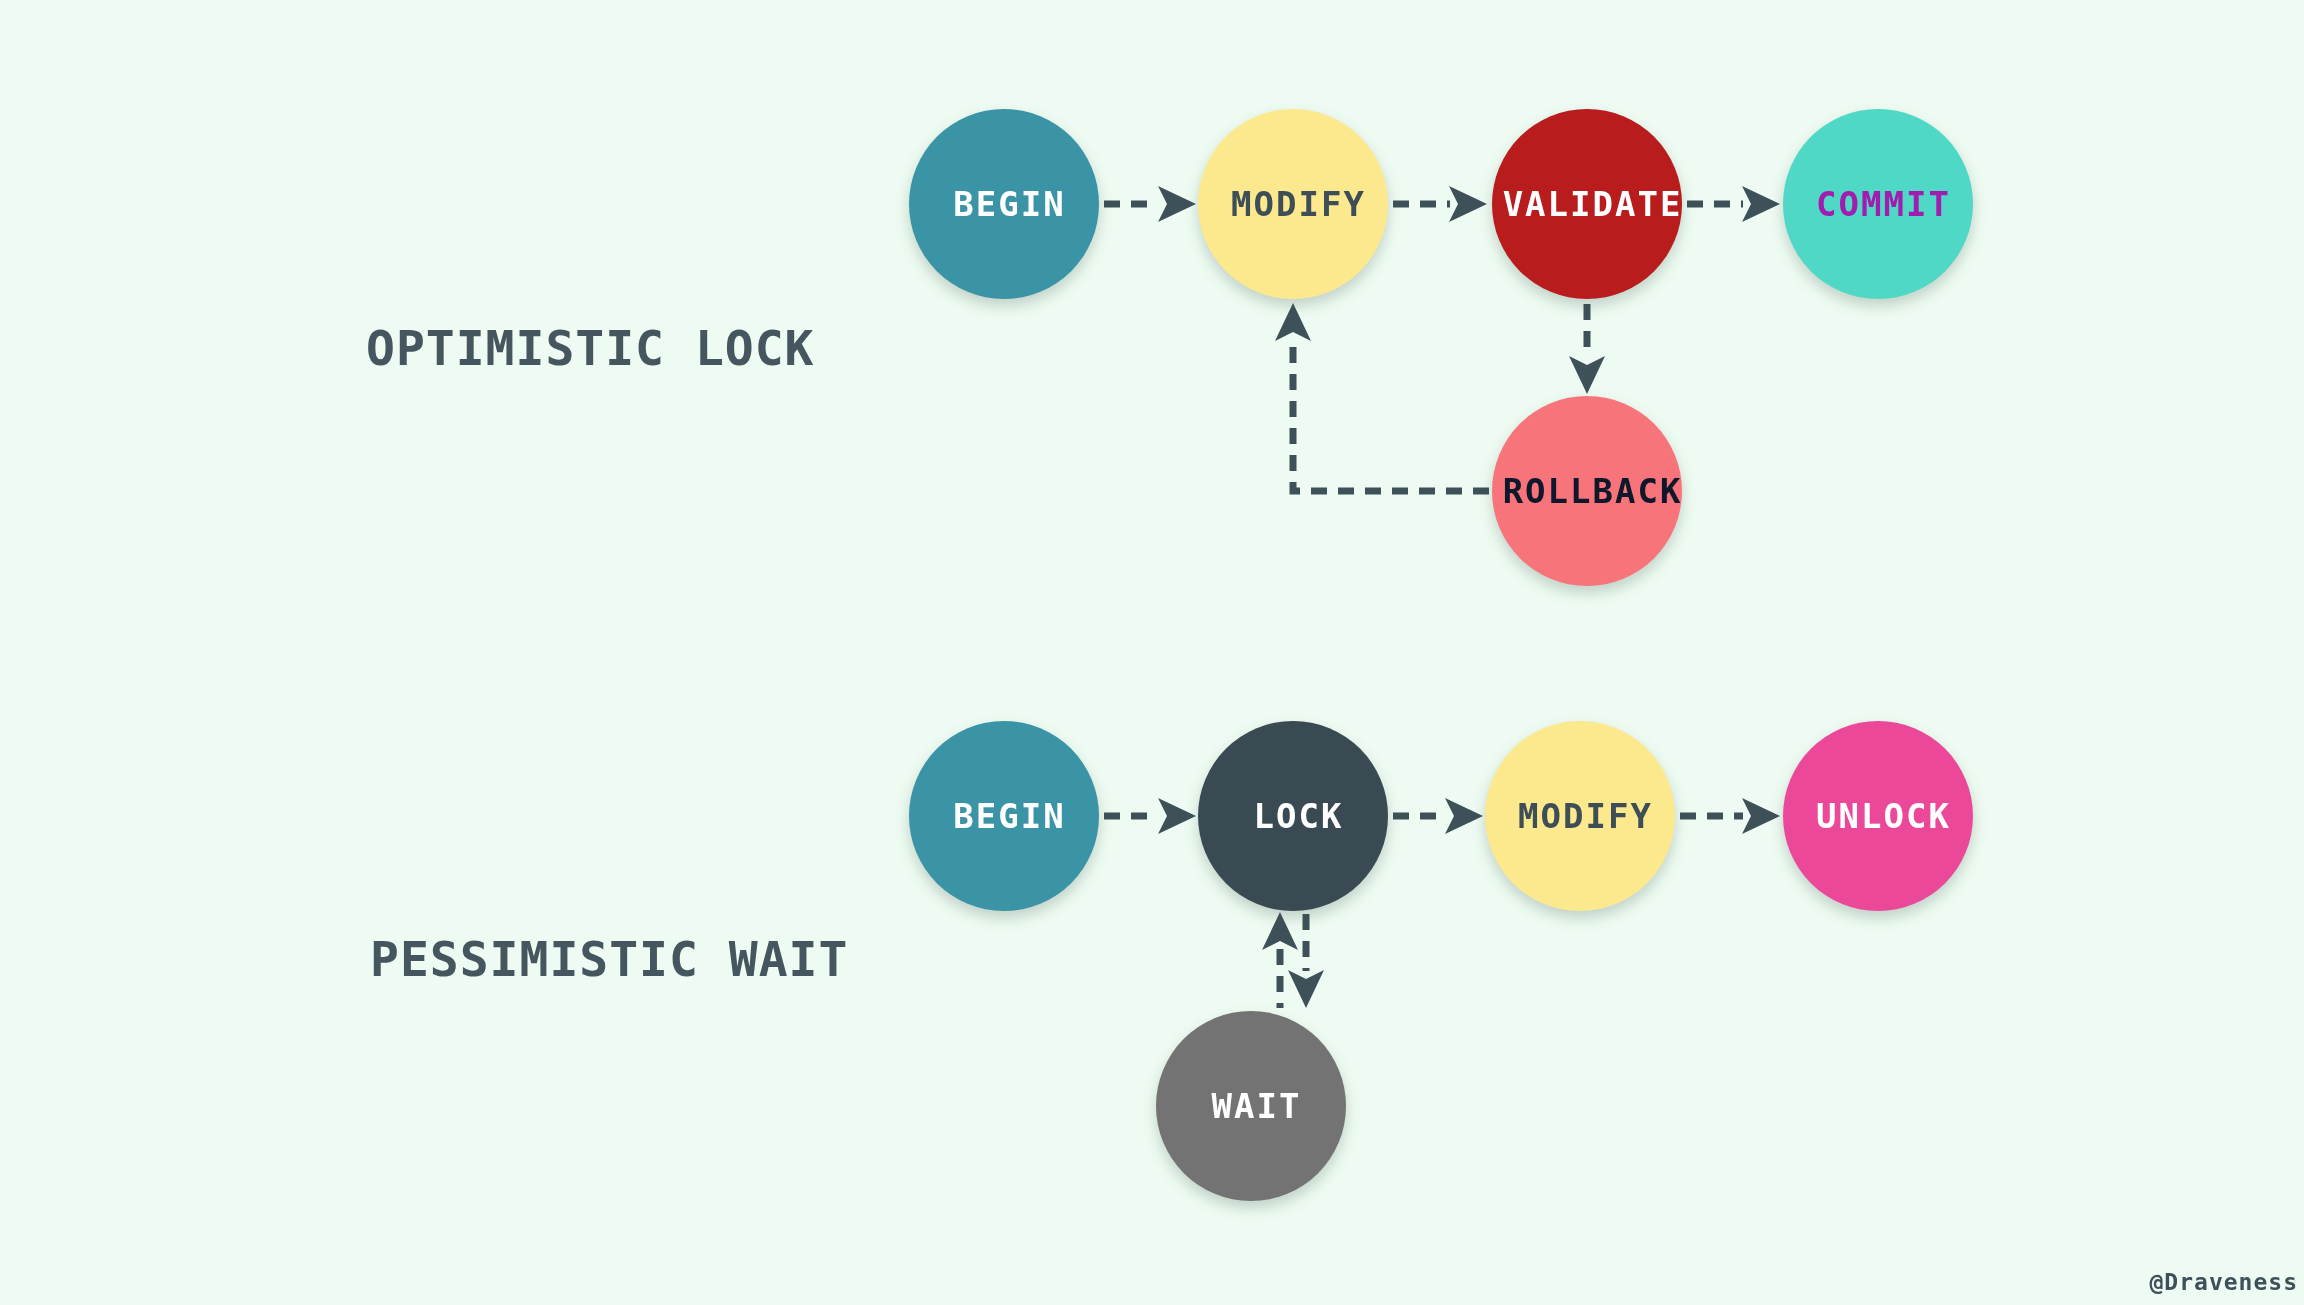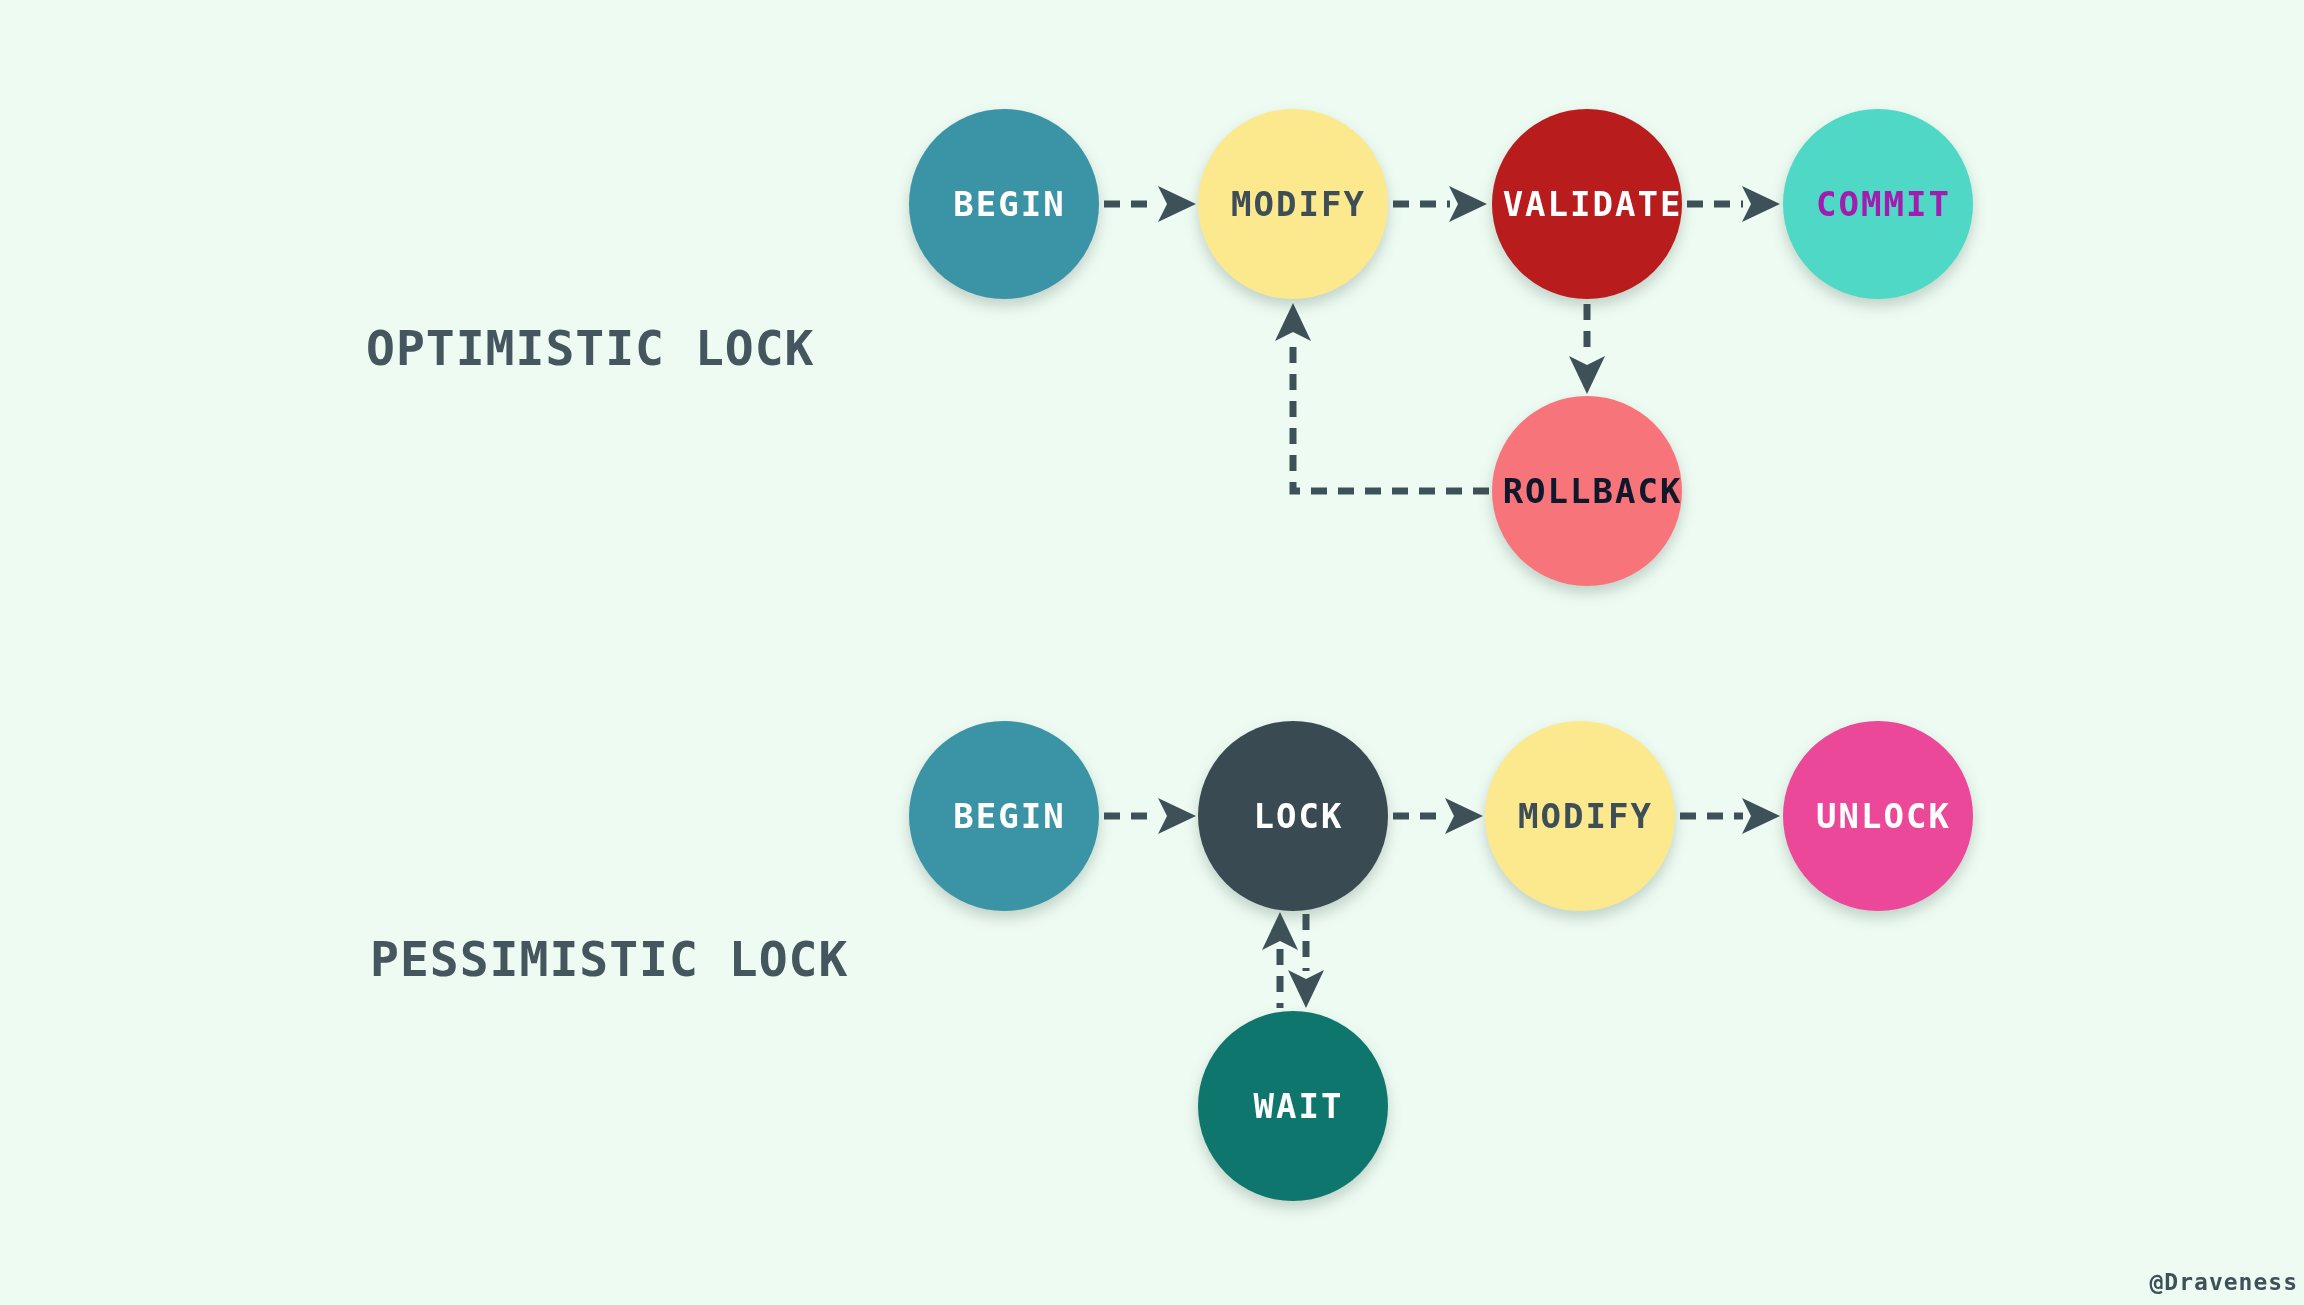--- a/index.html
+++ b/index.html
@@ -97,21 +97,21 @@
     <path class="head" d="M1780,816 L1742,798 L1751,816 L1742,834 Z"></path>
 
     <line class="edge-line" x1="1280" y1="949" x2="1280" y2="1008"></line>
     <path class="head" d="M1280,912 L1262,950 L1280,941 L1298,950 Z"></path>
 
     <line class="edge-line" x1="1306" y1="914" x2="1306" y2="971"></line>
     <path class="head" d="M1306,1008 L1288,970 L1306,979 L1324,970 Z"></path>
   </svg>
 
   <div class="section-title title-optimistic" style="color: rgb(69, 86, 94);">OPTIMISTIC LOCK</div>
-  <div class="section-title title-pessimistic" style="color: rgb(69, 86, 94);">PESSIMISTIC LOCK</div>
+  <div class="section-title title-pessimistic" style="color: rgb(69, 86, 94);">PESSIMISTIC WAIT</div>
 
   <div class="node" style="left: 909px; top: 109px; background: rgb(59, 147, 166); color: rgb(255, 255, 255);">
     <span class="node-label">BEGIN</span>
   </div>
   <div class="node" style="left: 1198px; top: 109px; background: rgb(252, 233, 142); color: rgb(61, 78, 86);">
     <span class="node-label">MODIFY</span>
   </div>
   <div class="node" style="left: 1492px; top: 109px; background: #b91c1c; color: rgb(255, 255, 255);">
     <span class="node-label">VALIDATE</span>
   </div>
@@ -127,18 +127,18 @@
   </div>
   <div class="node" style="left: 1198px; top: 721px; background: rgb(57, 74, 82); color: rgb(255, 255, 255); align-items: center;">
     <span class="node-label">LOCK</span>
   </div>
   <div class="node" style="left: 1485px; top: 721px; background: rgb(252, 233, 142); color: rgb(61, 78, 86);">
     <span class="node-label">MODIFY</span>
   </div>
   <div class="node" style="left: 1783px; top: 721px; background: #ec4899; color: rgb(255, 255, 255);">
     <span class="node-label">UNLOCK</span>
   </div>
-  <div class="node" style="left: 1198px; top: 1011px; background: #0f766e; color: rgb(255, 255, 255);">
+  <div class="node" style="left: 1156px; top: 1011px; background: #737373; color: rgb(255, 255, 255);">
     <span class="node-label">WAIT</span>
   </div>
 
   <div class="watermark" style="color: rgb(62, 80, 88);">@Draveness</div>
 </div>
 
 </body></html>

